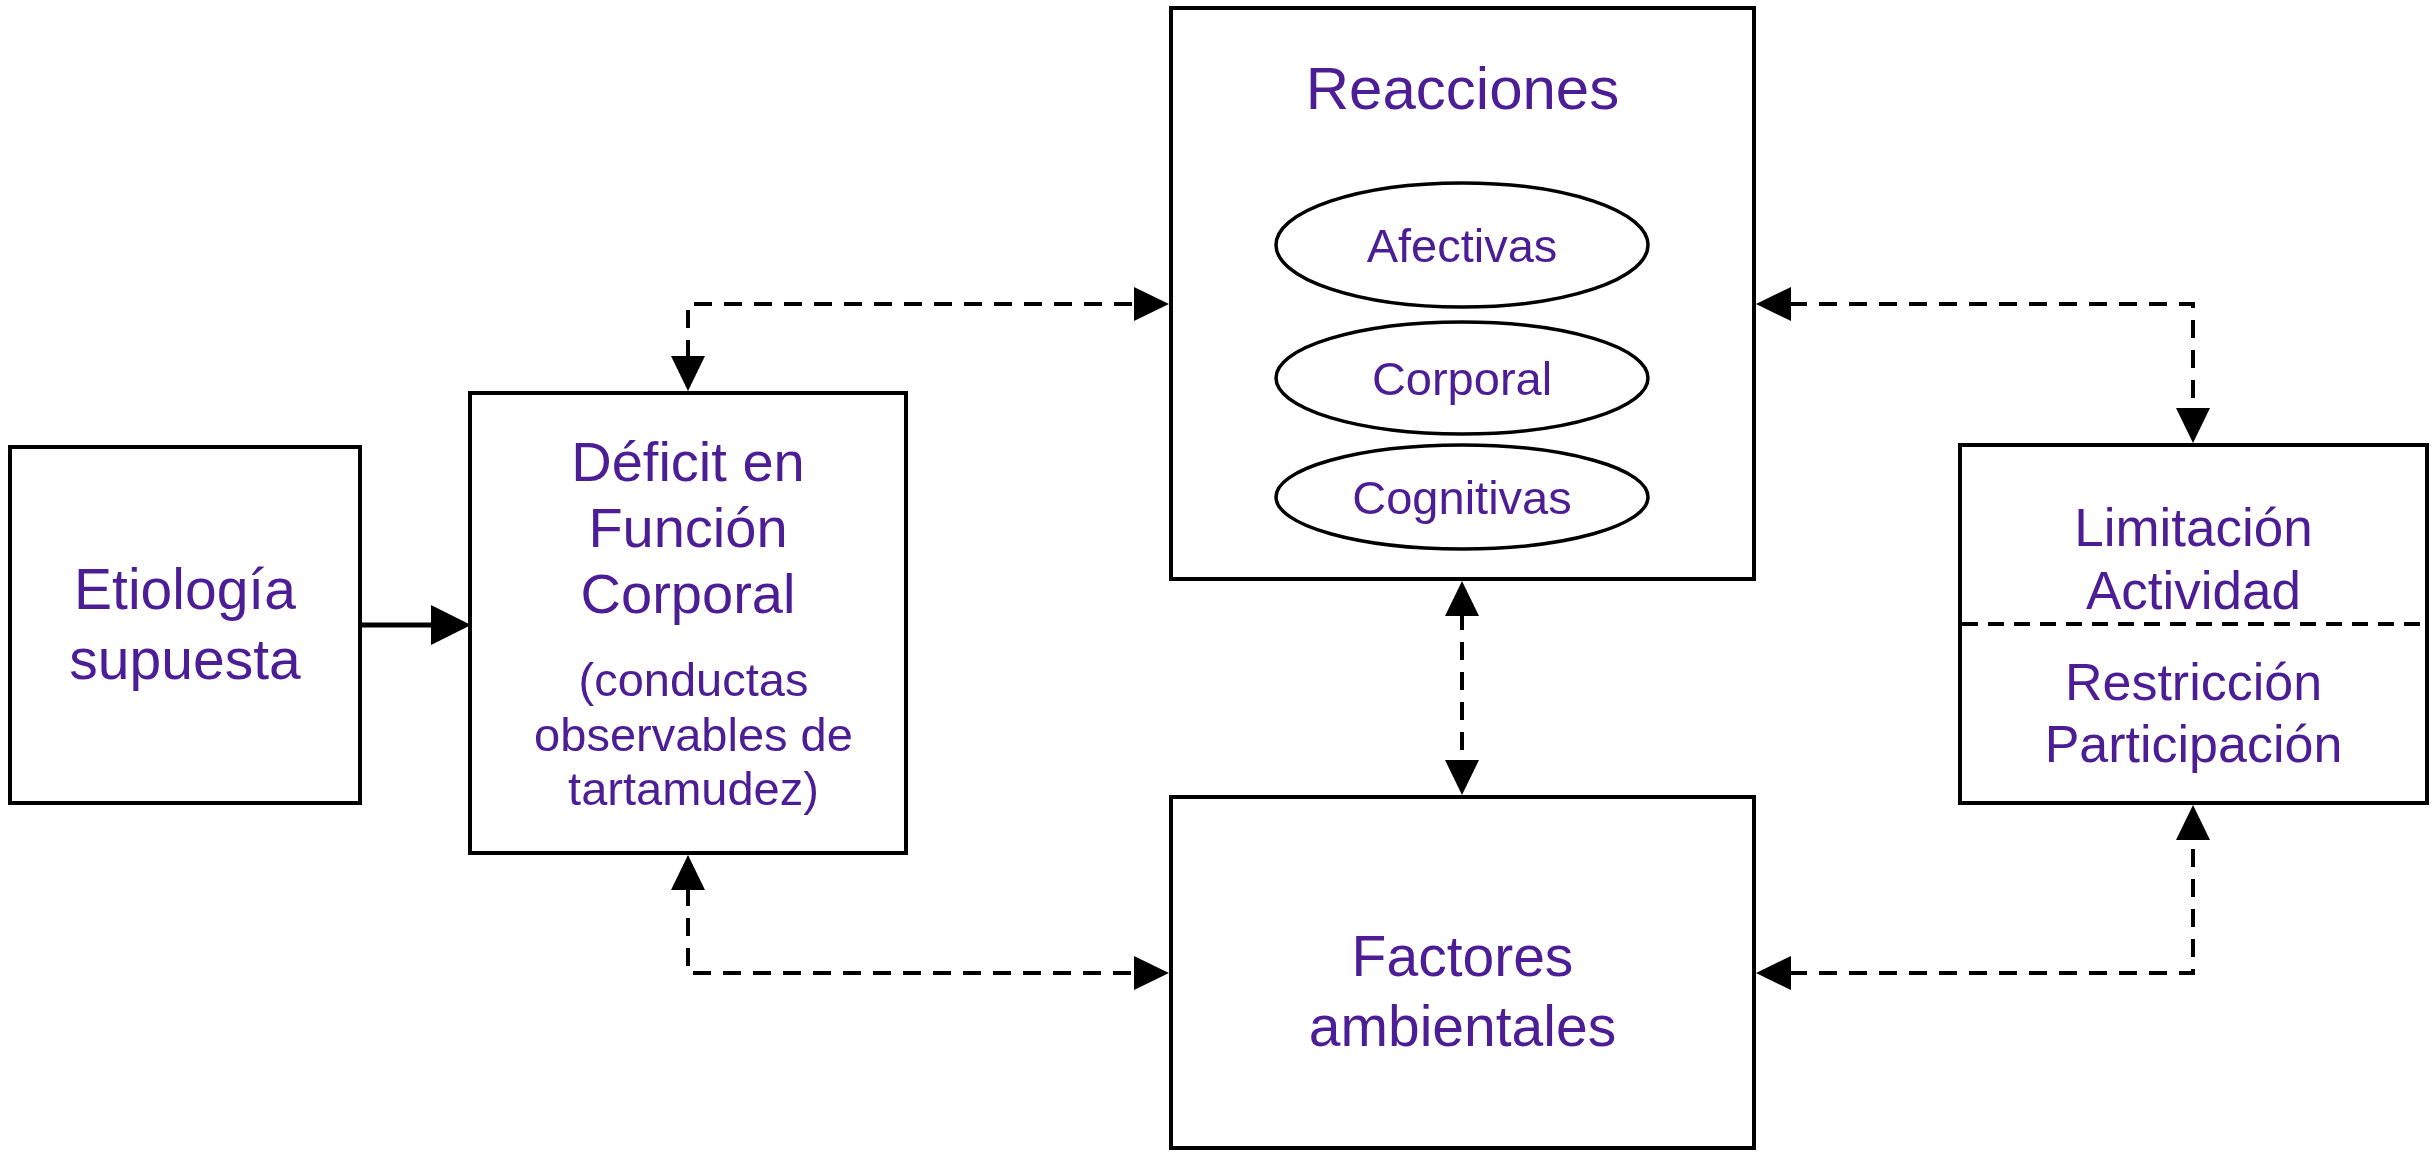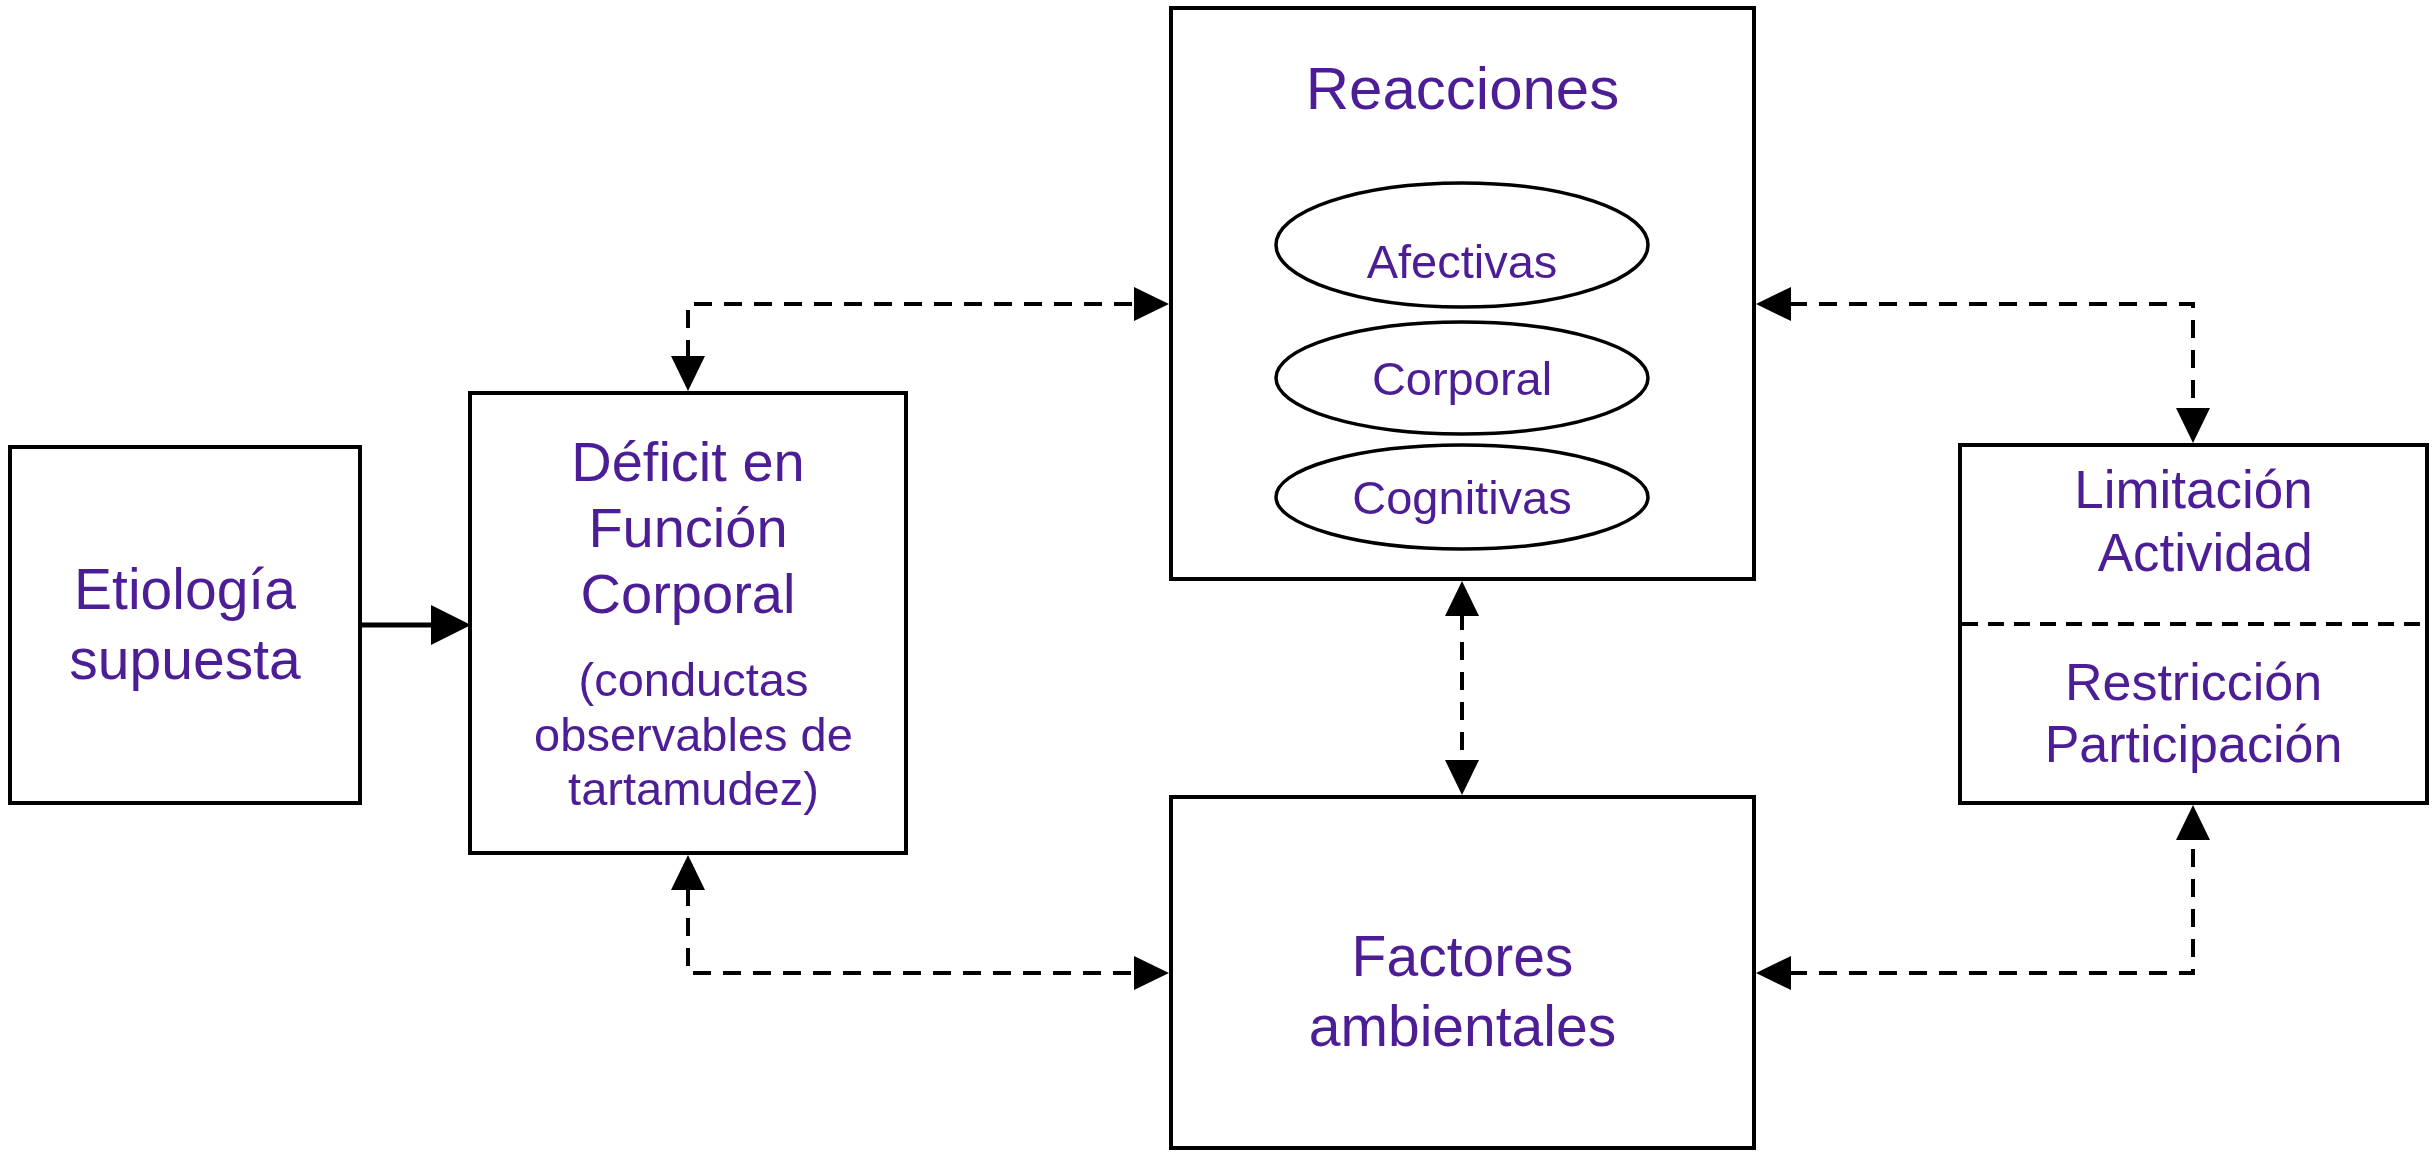--- a/index.html
+++ b/index.html
@@ -46,30 +46,30 @@
     font-size: 47px; line-height: 1.16; white-space: pre-line; text-align: center; margin-left: 11px;
   }
   .reacciones-title {
     left: 1175px; top: 42px; width: 575px; height: 92px;
     font-size: 60px;
   }
   .ellipse-label {
     width: 370px; height: 80px;
     font-size: 47px;
   }
-  .afectivas-label  { left: 1277px; top: 221px; }
+  .afectivas-label  { left: 1277px; top: 205px; }
   .motoras-label    { left: 1277px; top: 338px; }
   .cognitivas-label { left: 1277px; top: 457px; }
   .factores-label {
     left: 1175px; top: 820px; width: 575px; height: 343px;
     font-size: 57px; line-height: 1.22;
   }
   .limitacion-top-label {
-    left: 1964px; top: 436px; width: 459px; height: 171px;
-    font-size: 53px; line-height: 1.18; text-align: right;
+    left: 1964px; top: 474px; width: 459px; height: 171px;
+    font-size: 53px; line-height: 1.18;
   }
   .limitacion-bottom-label {
     left: 1964px; top: 628px; width: 459px; height: 171px;
     font-size: 52px; line-height: 1.18;
   }
 </style>
 </head>
 <body>
 
 <div class="canvas">

